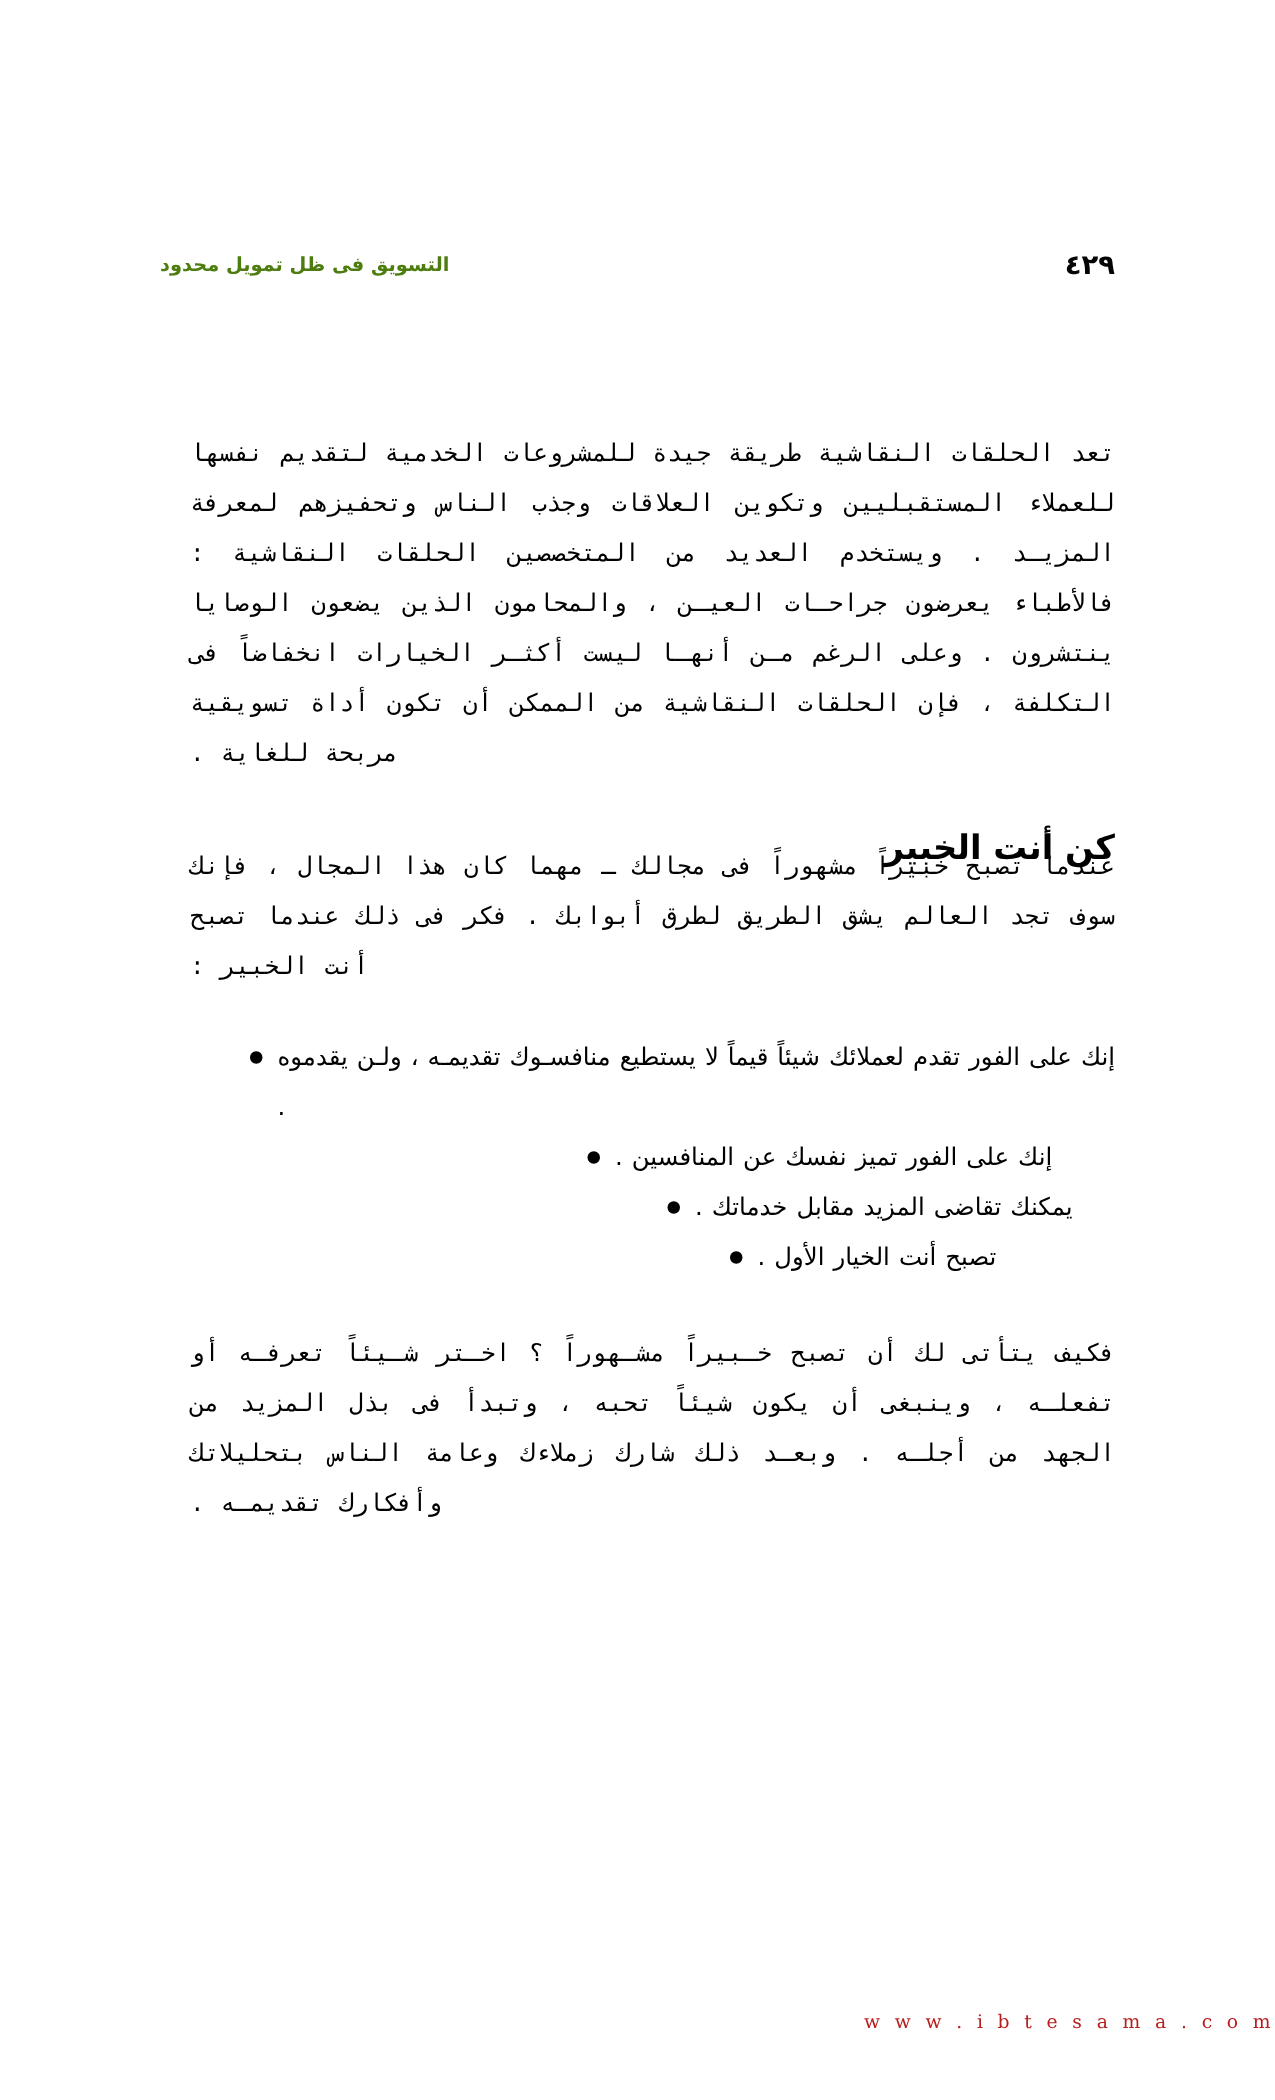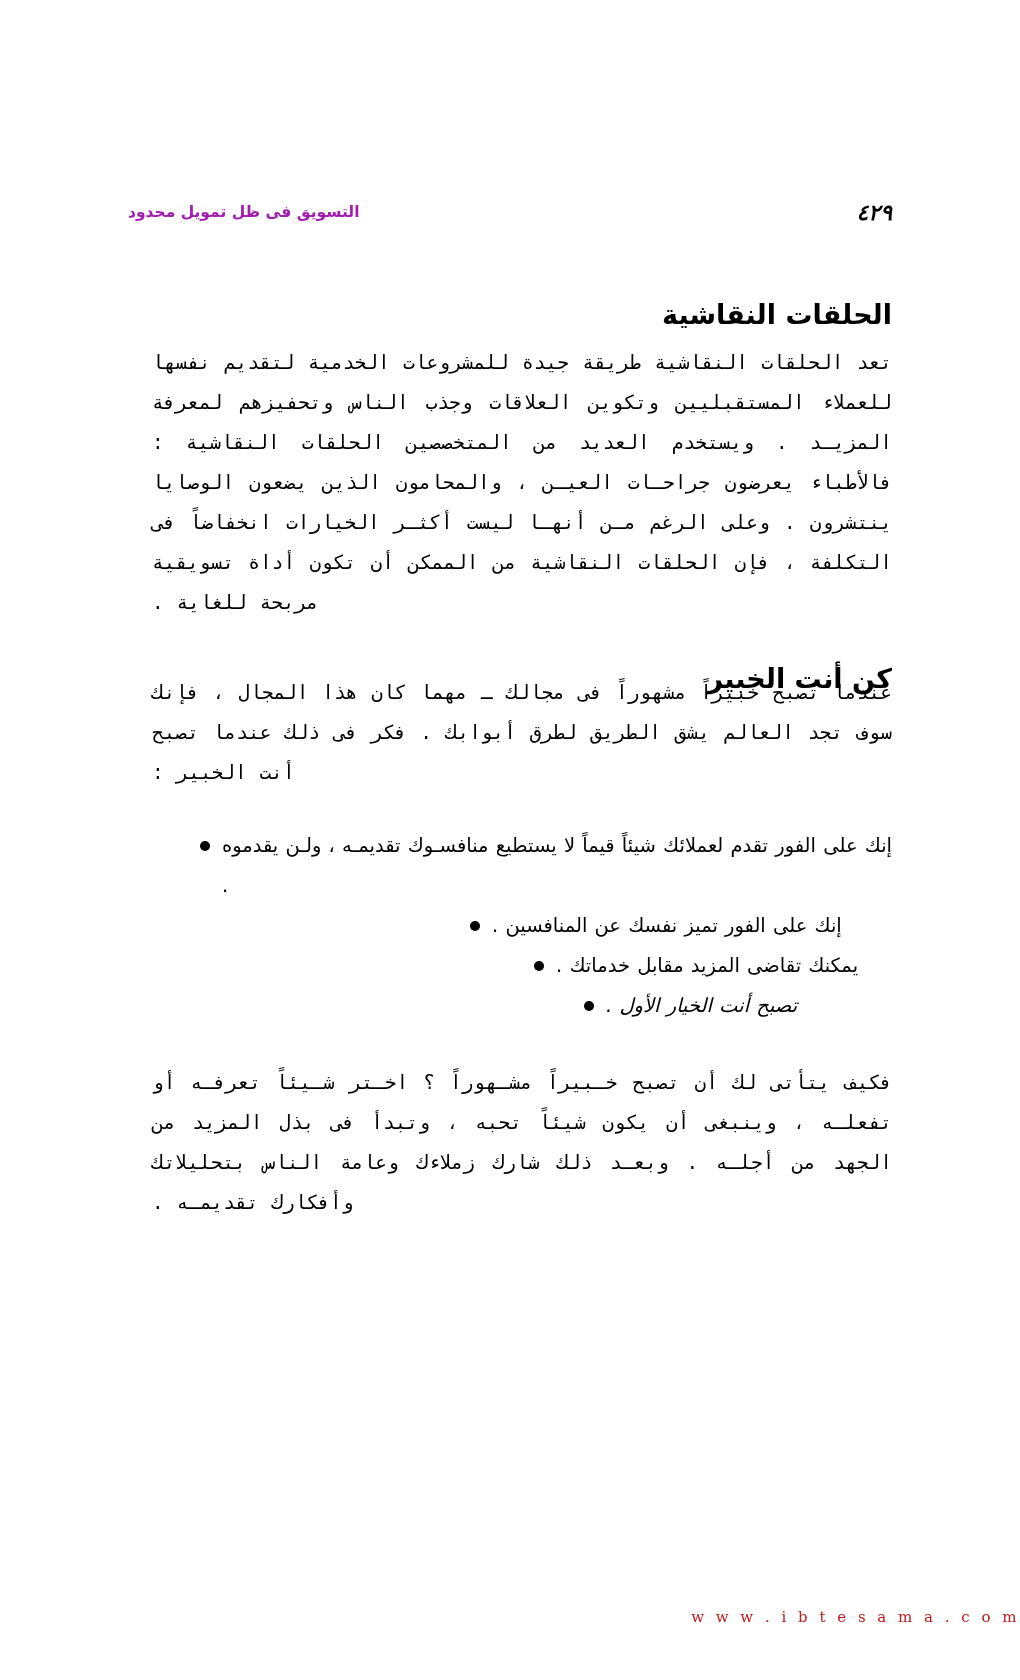--- a/index.html
+++ b/index.html
@@ -33,28 +33,27 @@
     flex-direction: row-reverse;
     align-items: center;
     justify-content: space-between;
   }
   .head-title {
     font-size: 15.5px;
     font-weight: bold;
     letter-spacing: 0px;
     white-space: nowrap;
     margin-right: 232px;
-    color: #a21caf;
+    color: #4d7c0f;
   }
   .folio {
     font-size: 22px;
     font-weight: bold;
     letter-spacing: 1px;
     color: #050505;
-    font-style: italic;
   }
 
   
   .section-heading {
     position: absolute;
     right: 128px;
     font-size: 27px;
     font-weight: bold;
     letter-spacing: -0.5px;
     white-space: nowrap;
@@ -113,21 +112,21 @@
   }
   .bullet-item .btext { display: block; }
 
   
   #bullet-0 { width: 400px; margin-right: 0; }
   #bullet-0 .marker { right: 412px; }
   #bullet-1 { width: 670px; margin-right: 0; }
   #bullet-1 .marker { right: 682px; }
   #bullet-2 { width: 336px; margin-right: 0; }
   #bullet-2 .marker { right: 348px; }
-  #bullet-3 { width: 286px; margin-right: 0; font-style: italic; }
+  #bullet-3 { width: 286px; margin-right: 0; }
   #bullet-3 .marker { right: 298px; }
 
   
   .watermark {
     position: absolute;
     left: 0;
     right: 0;
     top: 1608px;
     text-align: right;
     font-size: 15px;
@@ -140,21 +139,20 @@
 </head>
 <body>
 
 <div class="page">
 
   <div class="running-head">
     <div class="head-title">التسويق فى ظل تمويل محدود</div>
     <div class="folio">٤٢٩</div>
   </div>
 
-  <h2 class="section-heading" id="heading-seminars">الحلقات النقاشية</h2>
 
   <div class="body-block" id="para-seminars">
     <p>تعد الحلقات النقاشية طريقة جيدة للمشروعات الخدمية لتقديم نفسها للعملاء المستقبليين وتكوين العلاقات وجذب الناس وتحفيزهم لمعرفة المزيـد . ويستخدم العديد من المتخصصين الحلقات النقاشية : فالأطباء يعرضون جراحـات العيـن ، والمحامون الذين يضعون الوصايا ينتشرون . وعلى الرغم مـن أنهـا ليست أكثـر الخيارات انخفاضاً فى التكلفة ، فإن الحلقات النقاشية من الممكن أن تكون أداة تسويقية مربحة للغاية .</p>
   </div>
 
   <h2 class="section-heading" id="heading-expert">كن أنت الخبير</h2>
 
   <div class="body-block" id="para-expert">
     <p>عندما تصبح خبيراً مشهوراً فى مجالك ـ مهما كان هذا المجال ، فإنك سوف تجد العالم يشق الطريق لطرق أبوابك . فكر فى ذلك عندما تصبح أنت الخبير :</p>
   </div>

